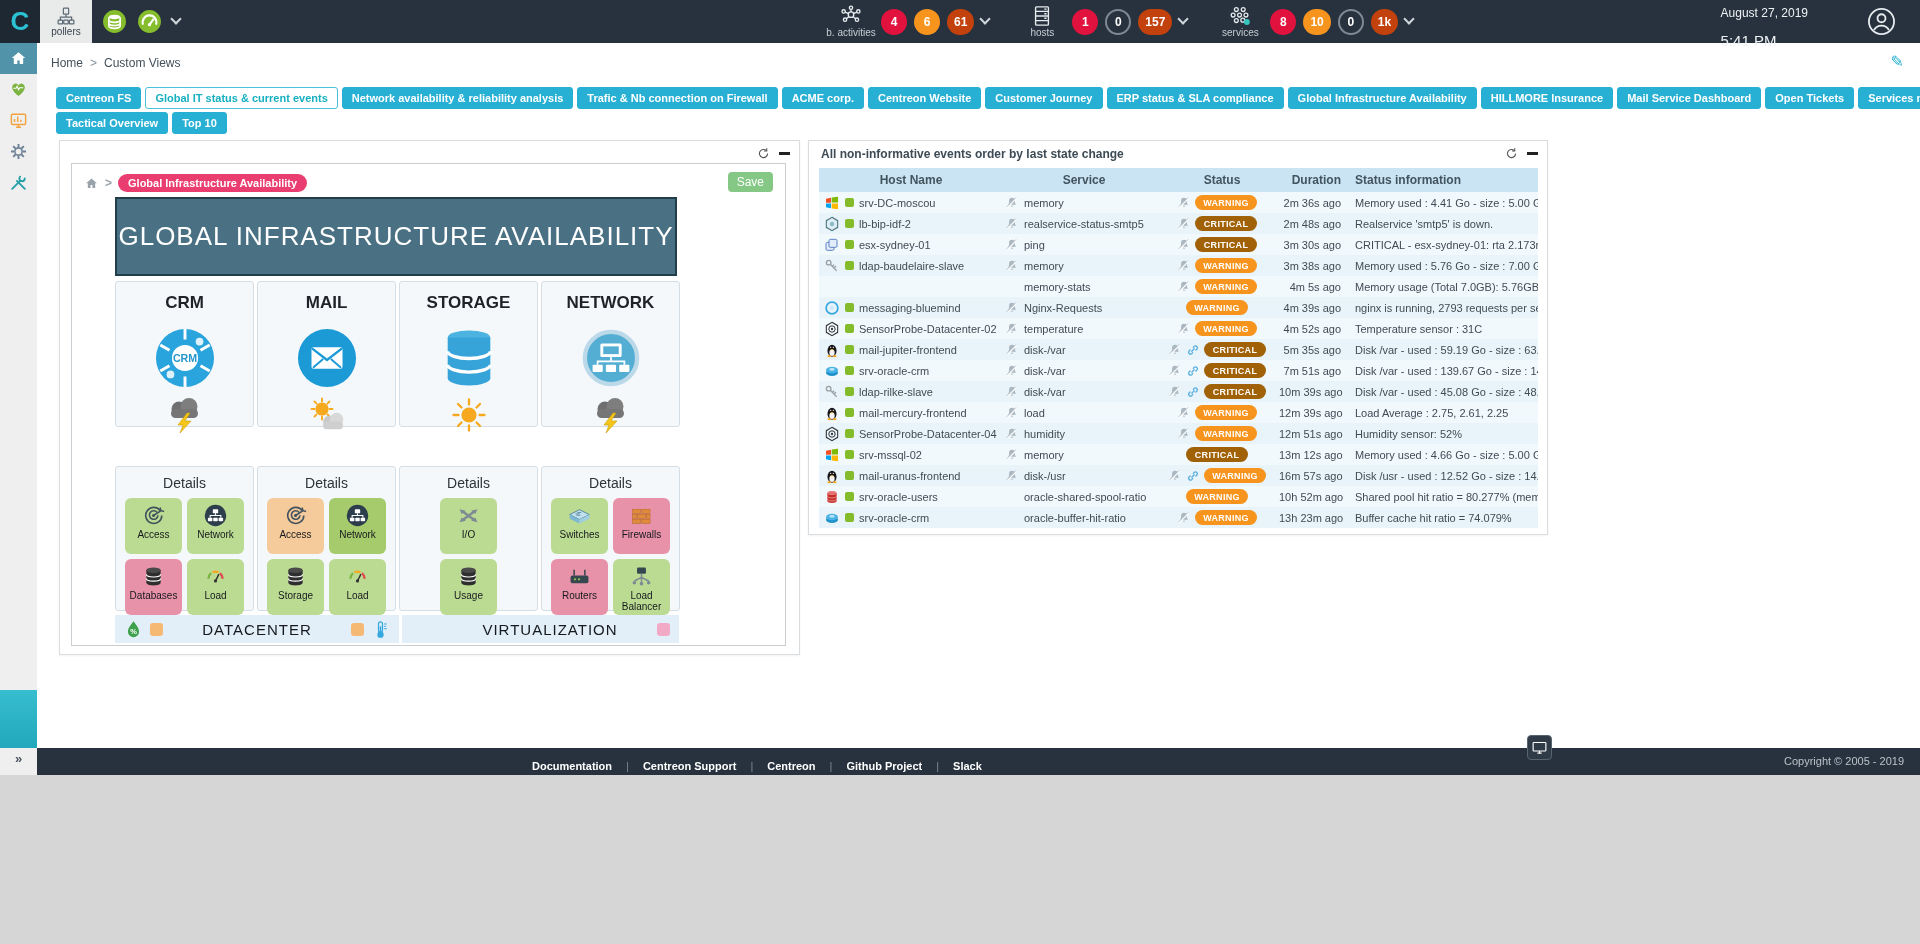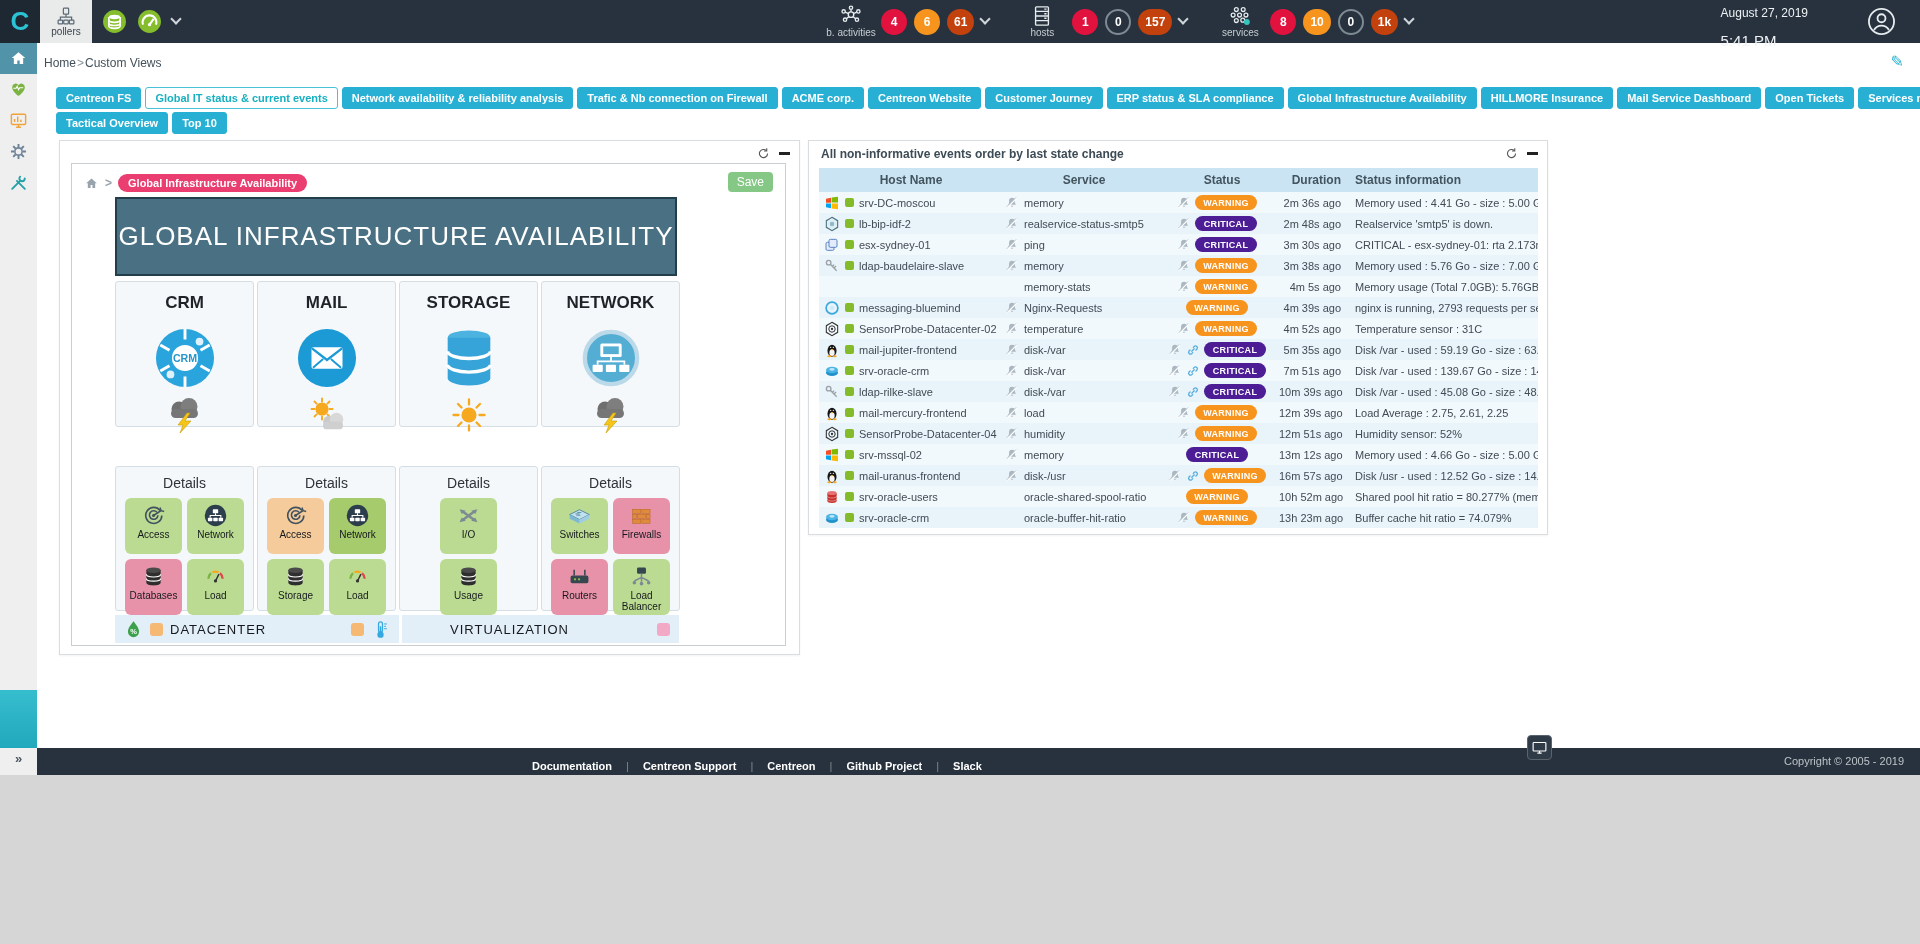--- a/index.html
+++ b/index.html
@@ -35,21 +35,21 @@
   
   .sidebar{position:absolute;left:0;top:43px;width:37px;height:732px;background:#efefef;z-index:4}
   .side-item{width:37px;height:31px;display:flex;align-items:center;justify-content:center;cursor:pointer}
   .side-item .icon{width:19px;height:19px}
   .side-item.active{background:#5193a8}
   .side-teal{position:absolute;left:0;top:647px;width:37px;height:58px;background:linear-gradient(#36bdce,#22a8bc)}
   .collapse{position:absolute;left:0;top:708px;width:37px;text-align:center;font-size:13px;font-weight:bold;color:#4a5560;cursor:pointer}
 
   
   .main{position:absolute;left:37px;top:43px;width:1883px;height:705px;background:#fff}
-  .breadcrumb{position:absolute;left:7px;top:13px;font-size:12px;color:#44505a;display:flex;gap:1px;align-items:center}
+  .breadcrumb{position:absolute;left:14px;top:13px;font-size:12px;color:#44505a;display:flex;gap:7px;align-items:center}
   .breadcrumb .sep{color:#8a949c}
   .breadcrumb .crumb{cursor:pointer}
   .edit-pencil{position:absolute;right:16px;top:9px;color:#27b0d3;font-size:16px;cursor:pointer}
 
   .tabs{position:absolute;left:19px;top:44px}
   .tabrow{display:flex;gap:4px;margin-bottom:3px;flex-wrap:nowrap}
   .tab{background:#27b0d3;color:#fff;font-size:11px;font-weight:bold;padding:4px 9px;border-radius:3px;border:1px solid #27b0d3;cursor:pointer;white-space:nowrap}
   .tab.active{background:#fff;color:#17b0c0;border-color:#49c1d8}
 
   .panel{position:absolute;background:#fff;border:1px solid #d9dde0;box-shadow:0 1px 2px rgba(0,0,0,.05)}
@@ -81,21 +81,21 @@
   .card-weather{margin-top:8px;width:40px;height:36px}
   .dtitle{margin-top:8px;font-size:14px;color:#2d3338}
   .tiles{margin-top:7px;display:grid;grid-template-columns:repeat(2,57px);gap:5px;justify-content:center}
   .tiles.single{grid-template-columns:57px}
   .tile{width:57px;height:56px;border-radius:6px;display:flex;flex-direction:column;align-items:center;justify-content:flex-start;padding:5px 2px;cursor:pointer}
   .tile .icon{width:25px;height:25px}
   .tile-label{font-size:10px;color:#15191d;text-align:center;line-height:1.05;margin-top:2px}
   .t-green{background:#bcdb92}.t-dark-green{background:#a6cb6d}.t-pink{background:#e892aa}.t-orange{background:#f6cb9b}
   .fbanner{position:absolute;top:451px;height:28px;background:#e2eef8;display:flex;align-items:center;padding:0 9px;gap:7px}
   .fbanner .icon{width:19px;height:19px}
-  .fb-label{flex:1;text-align:left;font-size:13px;color:#16191d;letter-spacing:1px;white-space:nowrap}
+  .fb-label{flex:1;text-align:center;font-size:15px;color:#16191d;letter-spacing:1px;white-space:nowrap}
   .sq{width:13px;height:13px;border-radius:3px}
   .sq.orange{background:#f5b974}.sq.pink{background:#f2a9c5}
 
   
   .etable{position:absolute;left:10px;top:27px;width:719px}
   .thead,.trow{display:grid;grid-template-columns:184px 162px 114px 66px 1fr;align-items:center}
   .thead{background:#cbe4f4;height:24px;font-size:12px;font-weight:bold;color:#42545e}
   .thead .hc{text-align:center}
   .thead .hr{text-align:right;padding-right:4px}
   .thead .hl{text-align:left;padding-left:10px}
@@ -106,21 +106,21 @@
   .cell-host .icon{width:16px;height:16px;flex:0 0 16px}
   .hostsq{width:9px;height:9px;border-radius:2px;background:#84bb2a;flex:0 0 9px}
   .spacer16{width:16px;flex:0 0 16px}
   .cell-svc{display:flex;align-items:center;gap:5px;padding-left:2px;overflow:hidden;white-space:nowrap}
   .cell-svc .icon{width:14px;height:14px;flex:0 0 14px}
   .spacer14{width:14px;flex:0 0 14px}
   .cell-status{display:flex;align-items:center;justify-content:center;gap:4px;padding-right:10px}
   .cell-status .icon{width:14px;height:14px}
   .pill{width:62px;height:15px;border-radius:8px;font-size:9px;font-weight:bold;color:#fff;display:flex;align-items:center;justify-content:center;letter-spacing:.3px}
   .pill.WARNING{background:#f7941e}
-  .pill.CRITICAL{background:#4c1d95}
+  .pill.CRITICAL{background:#a16207}
   .cell-dur{text-align:right;padding-right:4px;white-space:nowrap}
   .cell-info{padding-left:10px;white-space:nowrap;overflow:hidden}
 
   
   .footer{position:absolute;left:37px;top:748px;width:1883px;height:27px;background:#27323e;z-index:3}
   .flinks{position:absolute;left:481px;top:0;height:35px;display:flex;align-items:center}
   .flink{color:#fff;font-size:11px;font-weight:bold;padding:0 14px;cursor:pointer;white-space:nowrap}
   .fsep{color:#7e8890;font-size:11px}
   .fcopy{position:absolute;right:16px;top:7px;color:#bcc3c9;font-size:11px}
   .fullscreen-btn{position:absolute;left:1527px;top:735px;width:25px;height:25px;background:#2f3b47;border:1px solid #5a646e;border-radius:4px;

